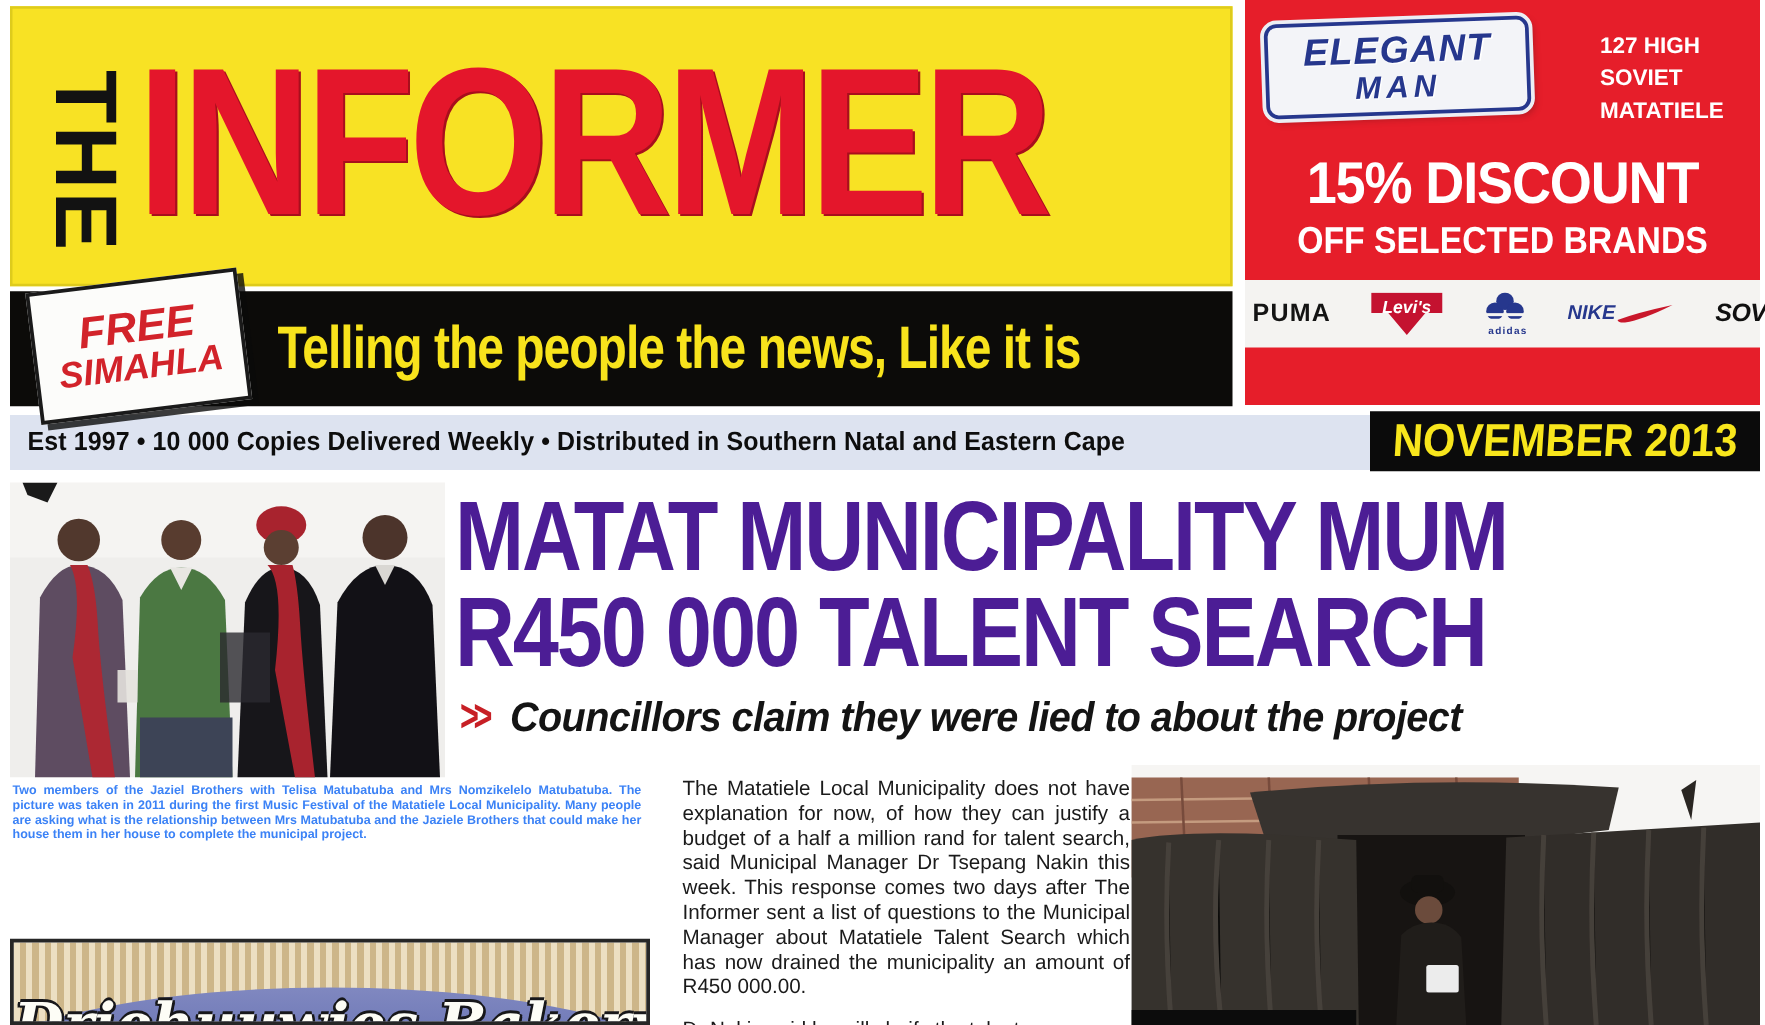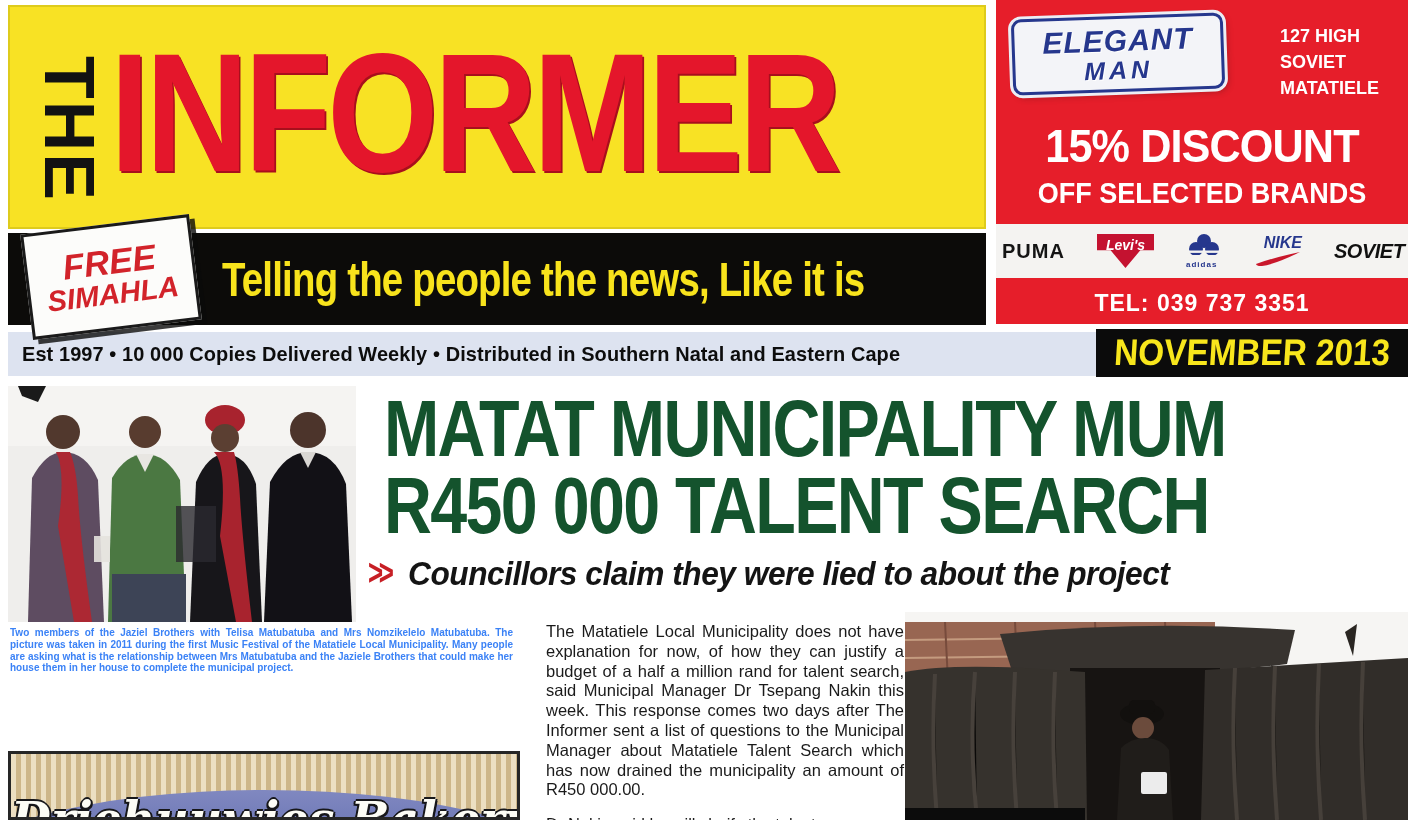--- a/index.html
+++ b/index.html
@@ -48,40 +48,40 @@
            font-weight:900; font-size:47px; letter-spacing:-1px; transform:scaleX(.92); }
   .ad-d2 { position:absolute; left:0; width:412px; top:176px; text-align:center; color:#fff;
            font-weight:900; font-size:30px; letter-spacing:0; transform:scaleX(.9); }
   .brand-strip { position:absolute; left:0; top:224px; width:412px; height:54px;
                  background:#f4f3f1; display:flex; align-items:center;
                  justify-content:space-around; padding:0 6px;gap:32px; }
   .puma-label { font-weight:900; font-size:20px; color:#141414; letter-spacing:1px; }
   .levis-chip { background:#c41230; color:#fff; font-style:italic; font-weight:800;
                 font-size:14px; padding:3px 9px 15px 9px;
                 clip-path:polygon(0 0,100% 0,100% 48%,76% 48%,50% 100%,24% 48%,0 48%); }
-  .adidas-box { display:flex; flex-direction:column; align-items:flex-start; }
+  .adidas-box { display:flex; flex-direction:column; align-items:flex-end; }
   .adidas-word { color:#26378d; font-weight:700; font-size:8px; letter-spacing:1px; }
-  .nike-box { display:flex; flex-direction:column; align-items:flex-end; line-height:1; }
+  .nike-box { display:flex; flex-direction:row; align-items:center; line-height:1; }
   .nike-word { color:#26378d; font-weight:900; font-style:italic; font-size:16px; }
   .soviet-label { font-weight:900; font-size:20px; color:#101010; letter-spacing:-.5px;font-style:italic; }
   .ad-phone { position:absolute; left:0; width:412px; top:290px; text-align:center; color:#fff;
               font-weight:900; font-size:23px; letter-spacing:1px; }
 
   
   .info-bar { position:absolute; left:8px; top:332px; width:1136px; height:44px;
               background:#dde3f0; display:flex; align-items:center; padding-left:14px; }
   .info-text { color:#0d0d0d; font-weight:800; font-size:21px; letter-spacing:.1px;
                transform:scaleX(.95); transform-origin:left center; white-space:nowrap; }
   .issue-box { position:absolute; left:1096px; top:329px; width:312px; height:48px;
                background:#0b0b0b; display:flex; align-items:center; justify-content:center; }
   .issue-text { color:#f8e61c; font-weight:900; font-size:37px; letter-spacing:0;
                 transform:scaleX(.9) skewX(-4deg); white-space:nowrap; }
 
   
-  .headline { position:absolute; left:384px; top:390px; color:#14532d; font-weight:900; }
+  .headline { position:absolute; left:364px; top:390px; color:#4c1d95; font-weight:900; }
   .hl-line { display:block; font-size:79px; line-height:77px; letter-spacing:-2px;
              transform:scaleX(.84); transform-origin:left center; white-space:nowrap; }
   .subhead { position:absolute; left:368px; top:552px; display:flex; align-items:baseline; gap:10px; }
   .subhead-marks { color:#c71f25; font-weight:900; font-size:36px; letter-spacing:-6px;
                    transform:scaleX(.72); transform-origin:left center; display:inline-block; }
   .subhead-text { font-style:italic; font-weight:600; font-size:33px; color:#141414;
                   letter-spacing:-.5px; transform:scaleX(.96); transform-origin:left center;
                   display:inline-block; white-space:nowrap; }
 
   .left-photo { position:absolute; left:8px; top:386px; width:348px; height:236px; }
@@ -156,21 +156,20 @@
       </span>
       <span class="nike-box">
         <span class="nike-word">NIKE</span>
         <svg width="48" height="16" viewBox="0 0 48 16">
           <path d="M2 13 Q18 7 46 1 Q22 13 8 15 Q3 15.5 2 13 Z" fill="#c9172b"></path>
         </svg>
       </span>
       <span class="soviet-label">SOVIET</span>
     </div>
 
-    <div class="ad-phone">TEL: 039 737 3351</div>
   </div>
 
   <div class="info-bar">
     <span class="info-text">Est 1997  •  10 000 Copies Delivered Weekly  •  Distributed in Southern Natal and Eastern Cape</span>
   </div>
   <div class="issue-box">
     <span class="issue-text">NOVEMBER 2013</span>
   </div>
 
   <div class="left-photo">

